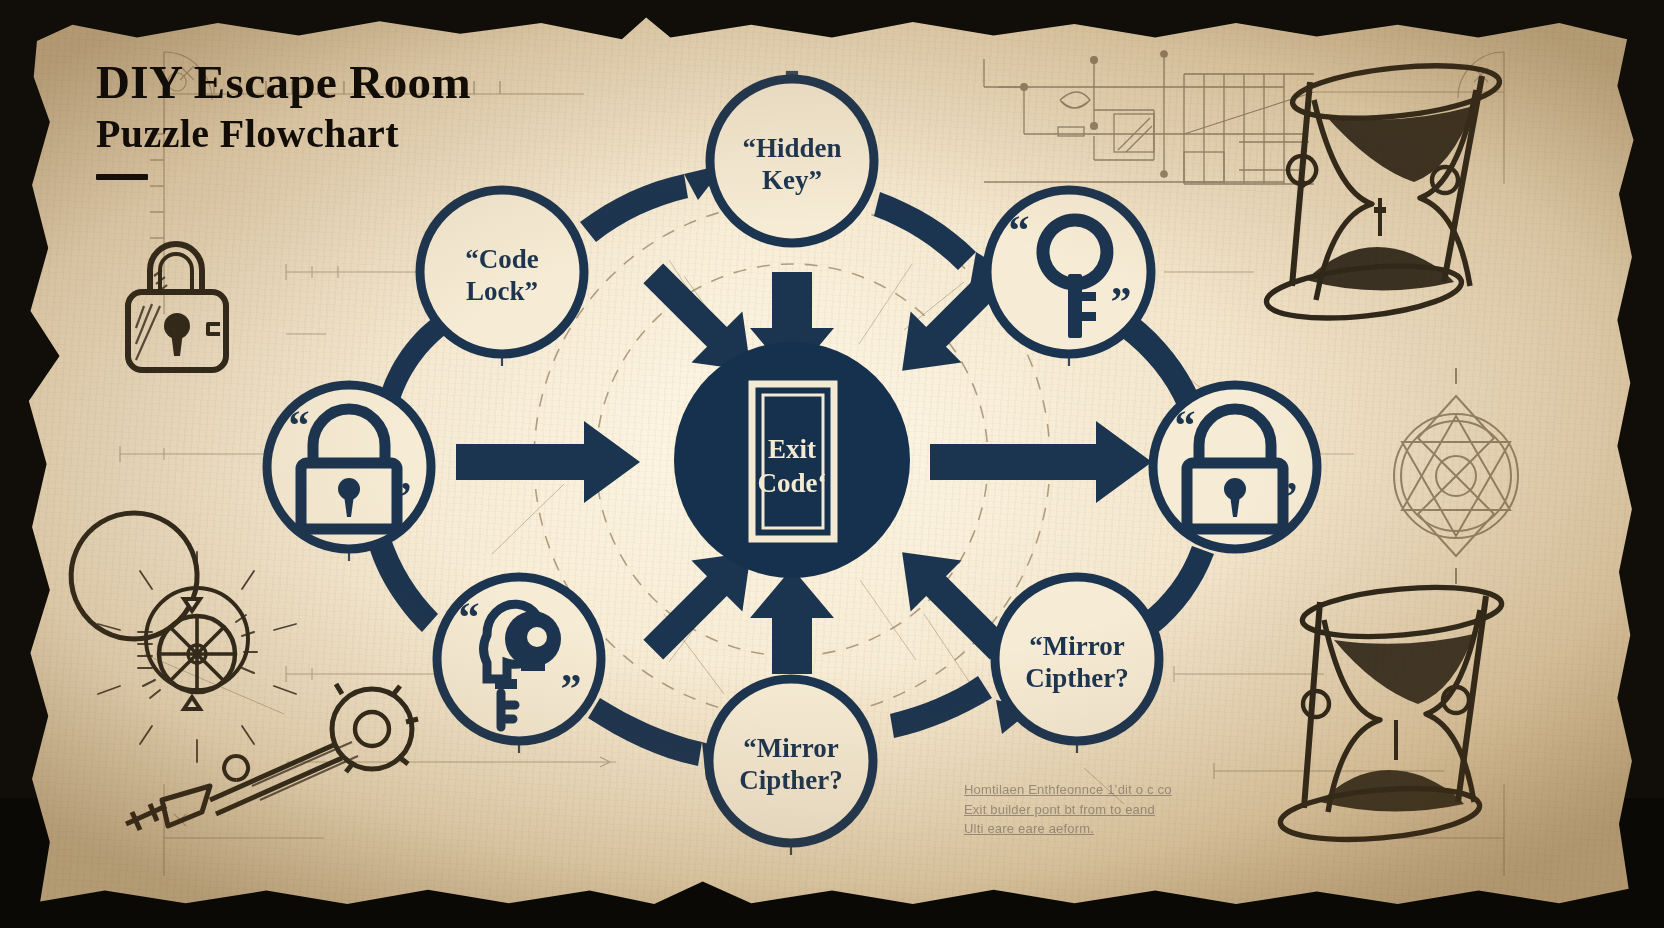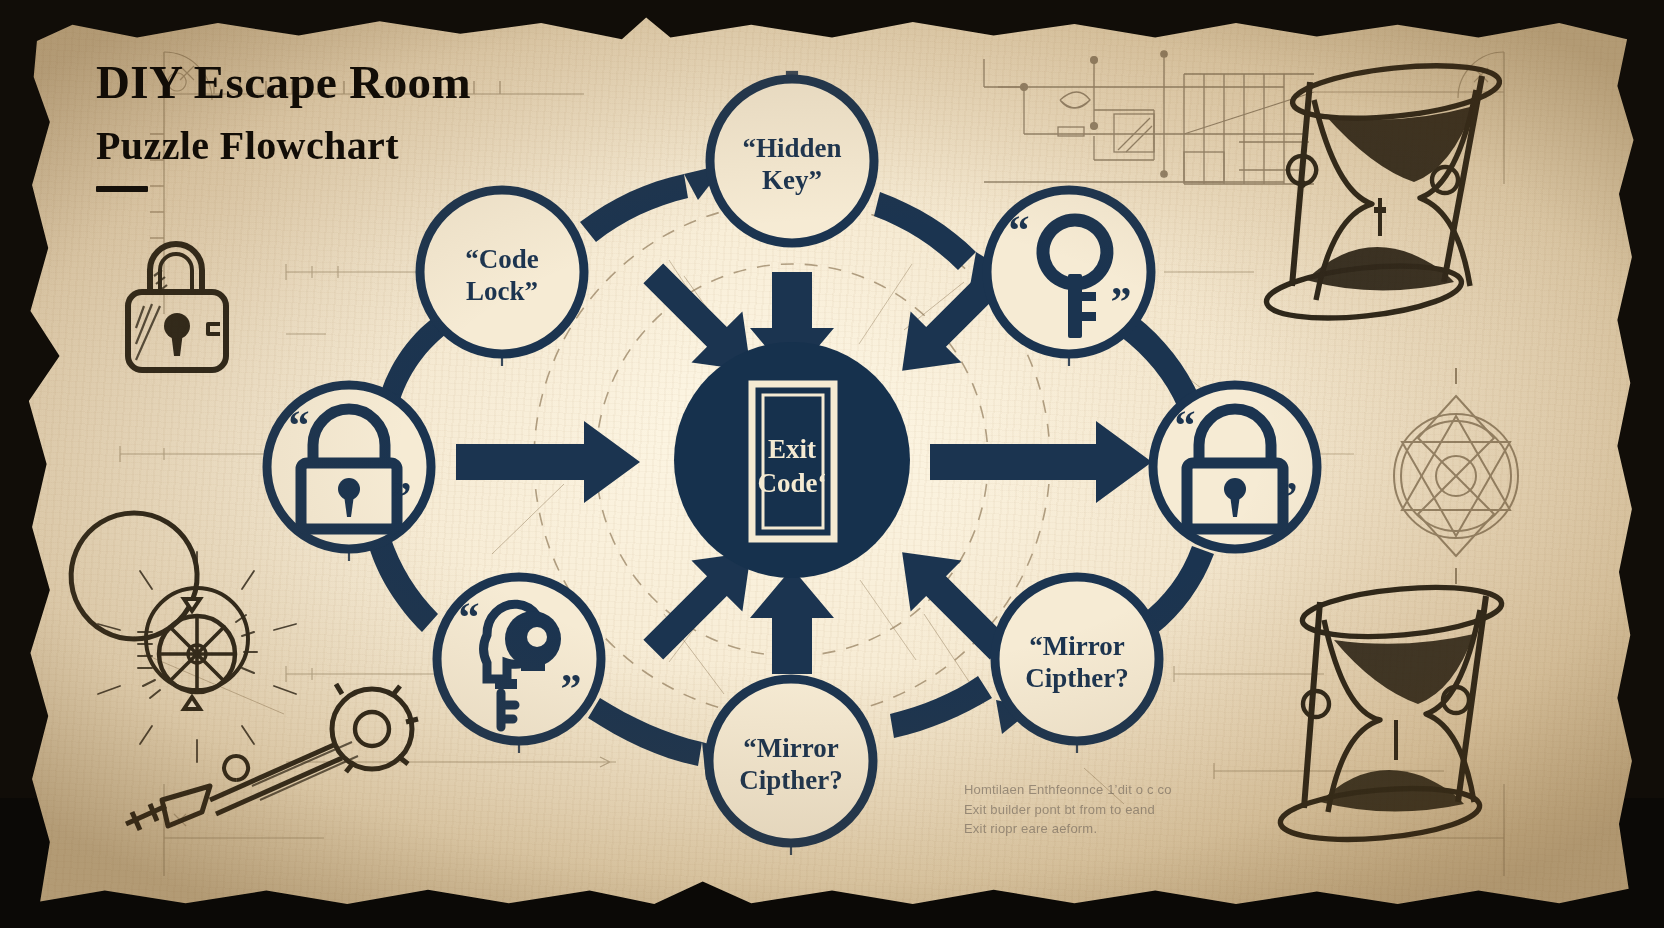--- a/index.html
+++ b/index.html
@@ -56,29 +56,29 @@
 
   svg.layer{ position:absolute; left:0; top:0; width:1616px; height:900px; overflow:visible; }
   #deco{ opacity:.9; }
 
   
   #title{
     position:absolute; left:72px; top:45px; z-index:6;
     color:#120d07; line-height:1.0;
   }
   #title .l1{ font-size:47px; font-weight:700; letter-spacing:.4px; white-space:nowrap; }
-  #title .l2{ font-size:40px; font-weight:700; letter-spacing:.4px; margin-top:20px; white-space:nowrap; }
+  #title .l2{ font-size:40px; font-weight:700; letter-spacing:.4px; margin-top:8px; white-space:nowrap; }
   #title .rule{ width:52px; height:6px; background:#15100a; margin-top:20px; border-radius:1px; }
 
   
   #caption{
     position:absolute; left:940px; top:766px; z-index:6;
     font-family:"Liberation Sans", sans-serif;
     font-size:13px; line-height:1.5; color:#6d6257;
-    opacity:.62; letter-spacing:.2px; filter:blur(.35px);
+    opacity:.62; letter-spacing:.2px; filter:blur(.35px);text-decoration:underline;
   }
 </style>
 </head>
 <body>
 
 <div id="stage">
 
   <div id="paper">
     <div id="grain"></div>
 
@@ -409,18 +409,18 @@
 
     <div id="title">
       <div class="l1">DIY Escape Room</div>
       <div class="l2">Puzzle Flowchart</div>
       <div class="rule"></div>
     </div>
 
     <div id="caption">
       <div>Homtilaen Enthfeonnce 1’dit o c co</div>
       <div>Exit builder pont bt from to eand</div>
-      <div>Exit riopr eare aeform.</div>
+      <div>Ulti eare eare aeform.</div>
     </div>
 
     <div id="vignette"></div>
   </div>
 </div>
 
 </body></html>

